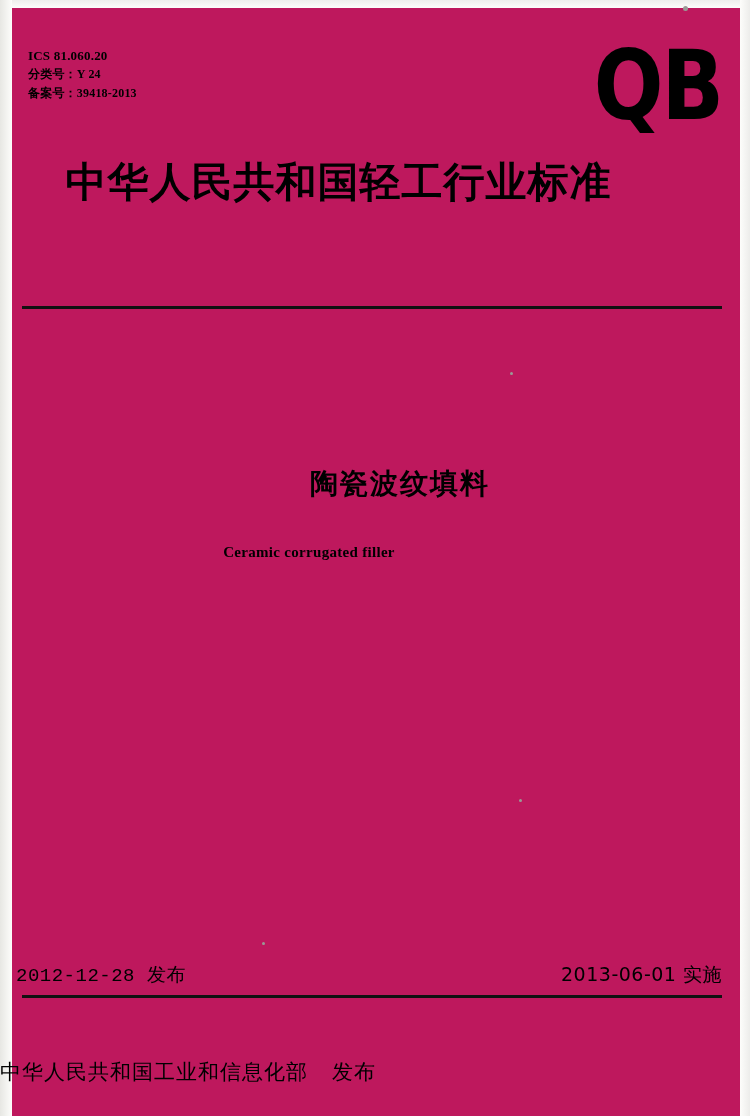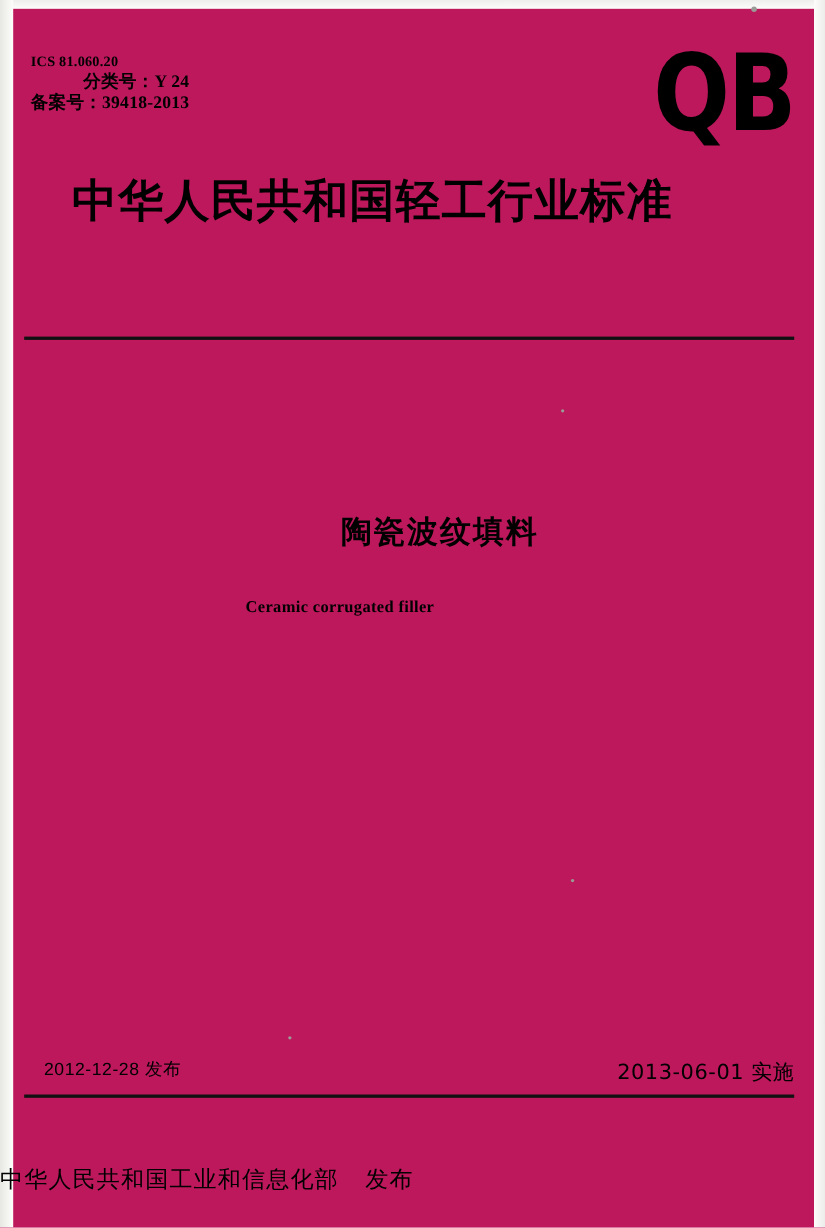--- a/index.html
+++ b/index.html
@@ -51,22 +51,21 @@
     position: absolute;
     left: 28px;
     top: 46px;
     font-family: "Liberation Serif", serif;
     font-size: 13px;
     line-height: 19px;
     font-weight: bold;
     letter-spacing: 0.2px;
   }
   .ics-line2, .ics-line3 {
-    font-size: 16px;
-    text-align: right;
+    font-size: 12px;
   }
 
   
   .qb-logo {
     position: absolute;
     right: 28px;
     top: 38px;
     font-family: "DejaVu Sans", sans-serif;
     font-weight: bold;
     font-size: 82px;
@@ -138,24 +137,24 @@
     text-align: center;
     font-family: "Liberation Serif", serif;
     font-weight: bold;
     font-size: 15px;
     letter-spacing: 0.3px;
   }
 
   
   .issue-date {
     position: absolute;
-    left: 40px;
+    left: 16px;
     top: 962px;
-    font-family: Liberation Sans, sans-serif;
-    font-size: 16px;
+    font-family: Liberation Mono, monospace;
+    font-size: 19px;
     letter-spacing: 0.5px;
   }
   .effective-date {
     position: absolute;
     right: 28px;
     top: 962px;
     font-family: "DejaVu Sans", sans-serif;
     font-size: 19px;
     letter-spacing: 0.5px;
   }

